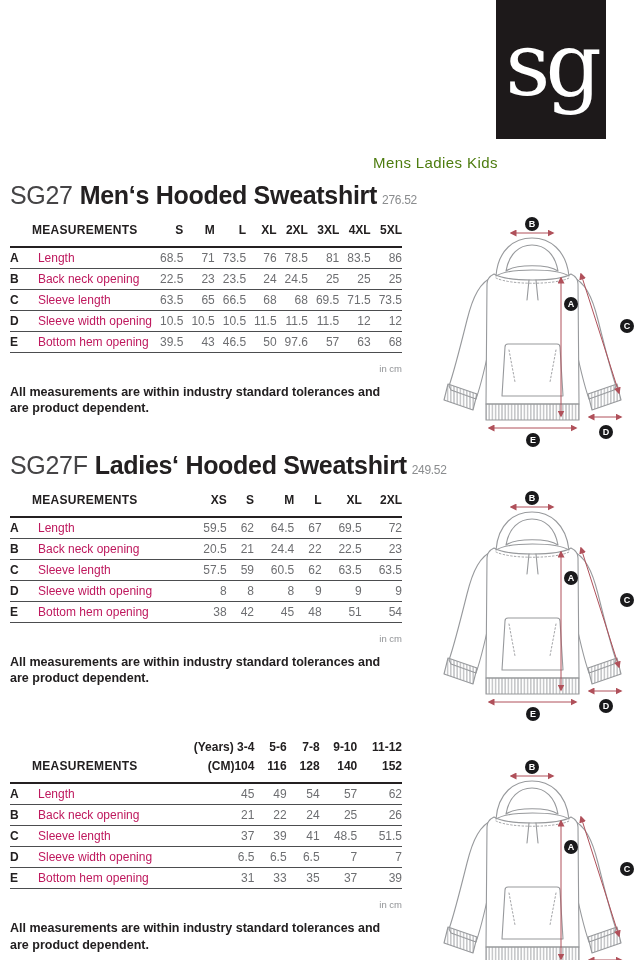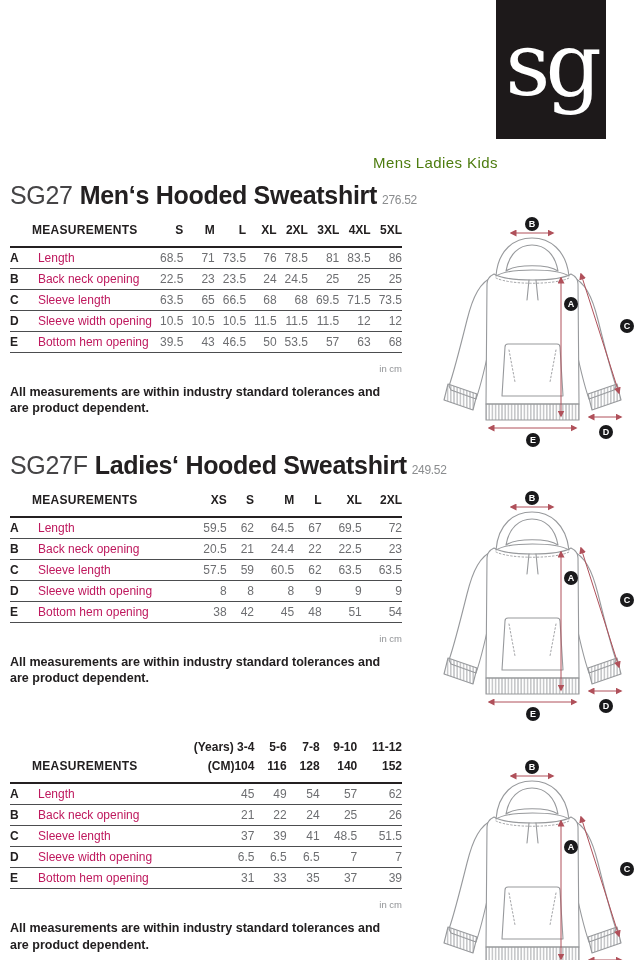--- a/index.html
+++ b/index.html
@@ -124,21 +124,21 @@
           <td class="num">12</td>
           <td class="num">12</td>
         </tr>
         <tr>
           <td class="letter">E</td>
           <td class="rowlabel">Bottom hem opening</td>
           <td class="num">39.5</td>
           <td class="num">43</td>
           <td class="num">46.5</td>
           <td class="num">50</td>
-          <td class="num">53.5</td>
+          <td class="num">97.6</td>
           <td class="num">57</td>
           <td class="num">63</td>
           <td class="num">68</td>
         </tr>
       </tbody>
     </table>
   <div class="unit">in cm</div>
   <p class="note">All measurements are within industry standard tolerances and are product dependent.</p>
   <div class="ill">
   <svg viewBox="0 0 205 232" xmlns="http://www.w3.org/2000/svg">

